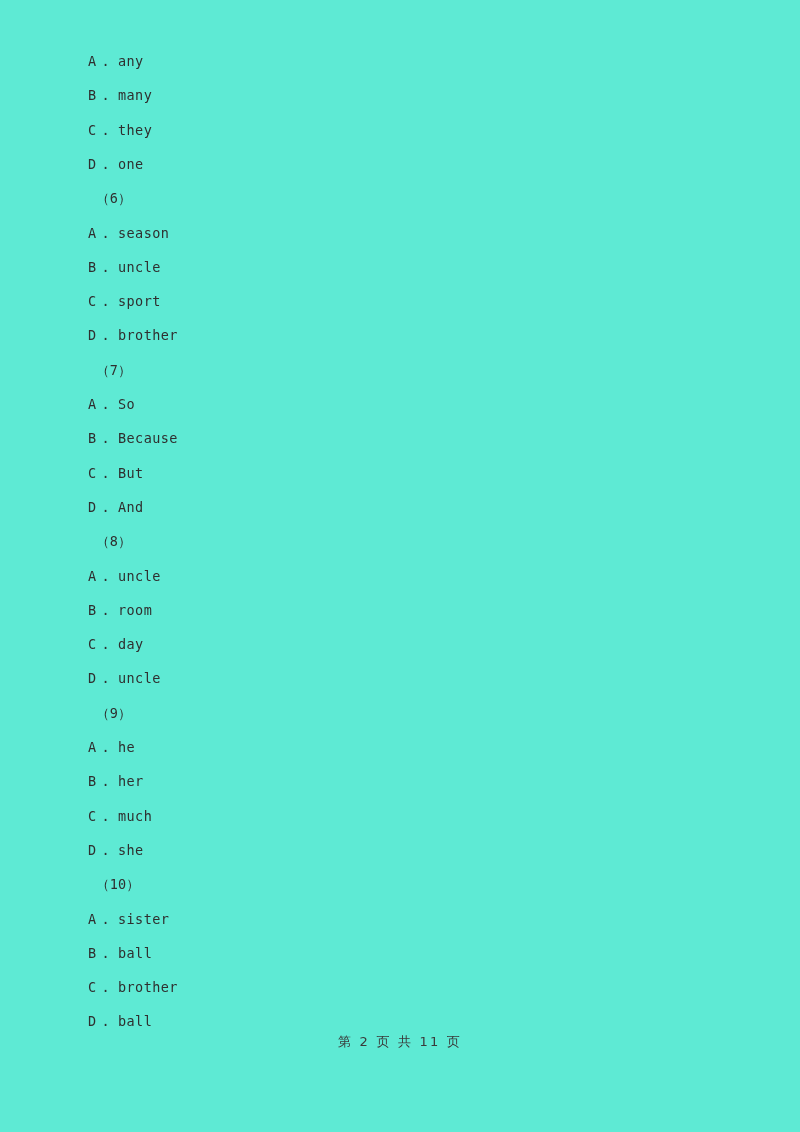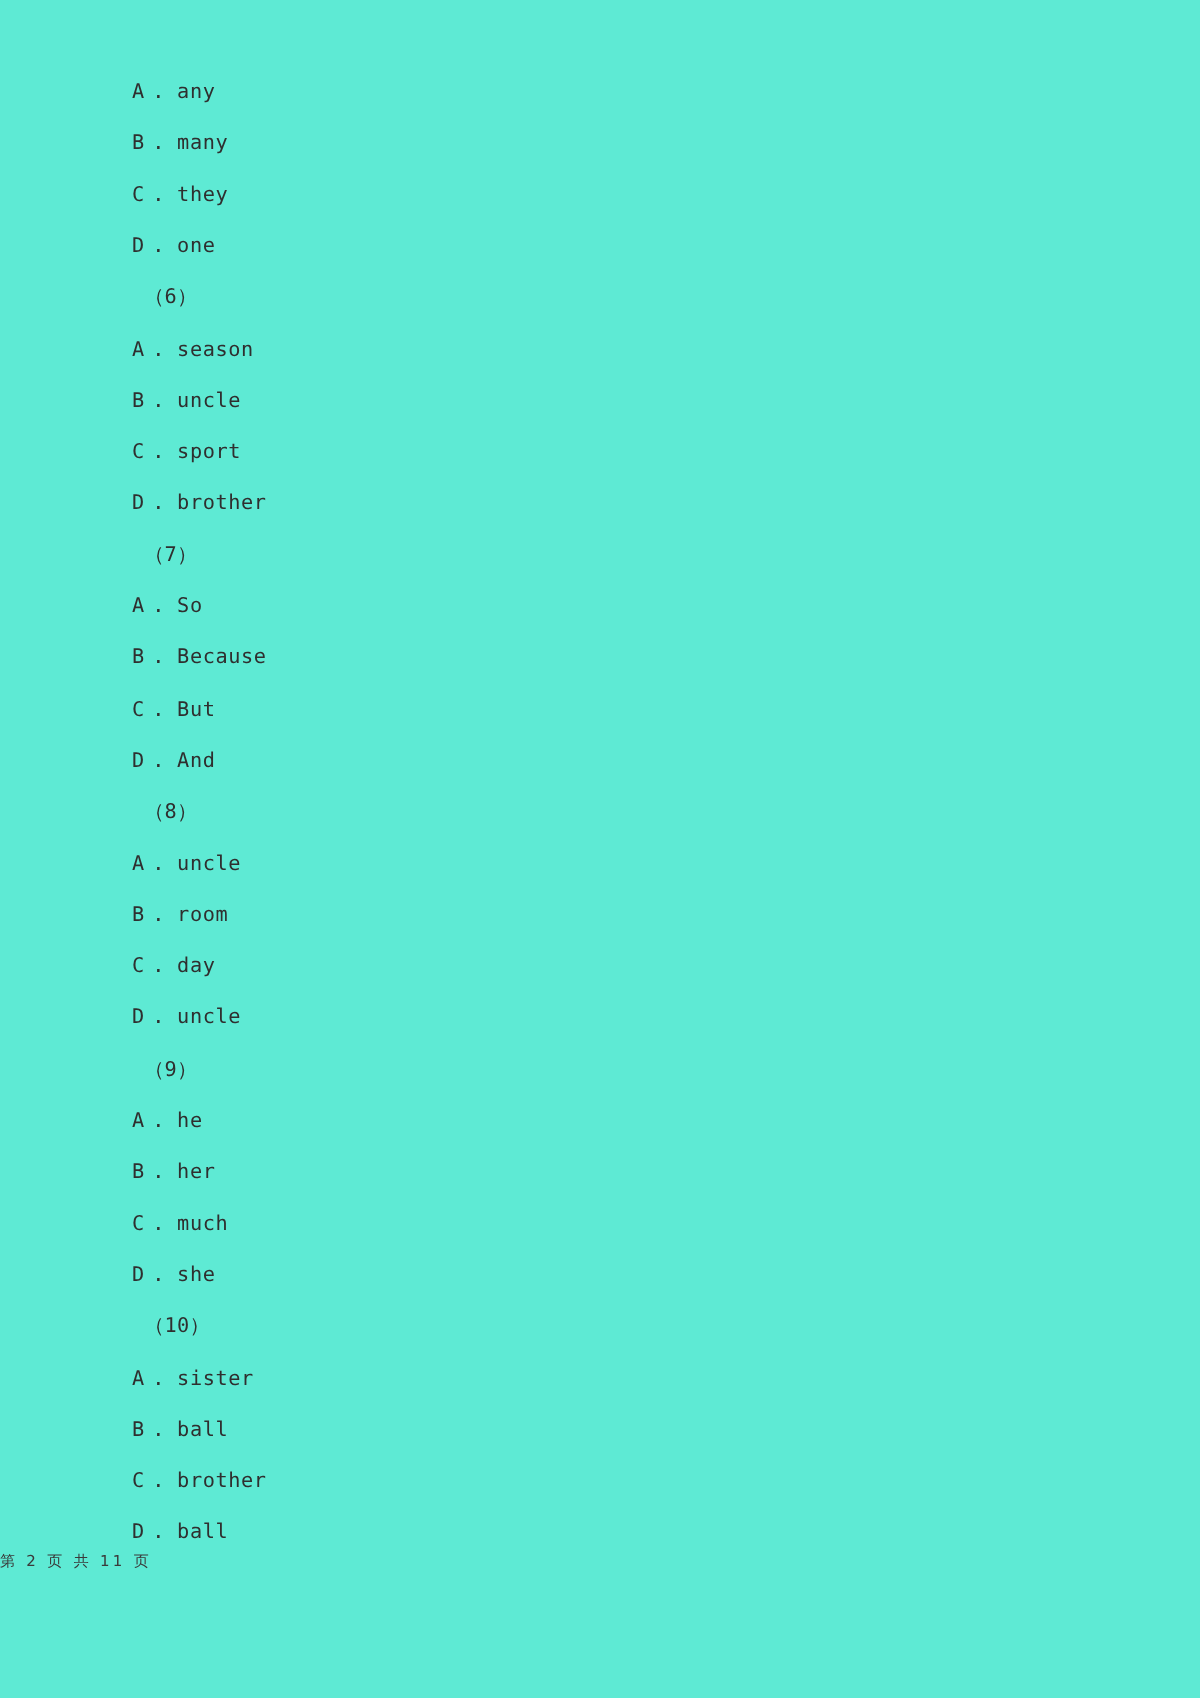--- a/index.html
+++ b/index.html
@@ -66,22 +66,23 @@
   .opt-text {
     display: inline-block;
     padding-left: 4px;
   }
 
   #footer {
     position: absolute;
     left: 0;
     top: 1031px;
     width: 800px;
+    text-align: center;
     font-family: "DejaVu Sans", "Liberation Sans", sans-serif;
-    font-size: 10px;
+    font-size: 13px;
     line-height: 22px;
     color: #3a3a3a;
     letter-spacing: 2.2px;
     white-space: pre;
   }
 </style>
 </head>
 <body>
 
 <div id="page">

